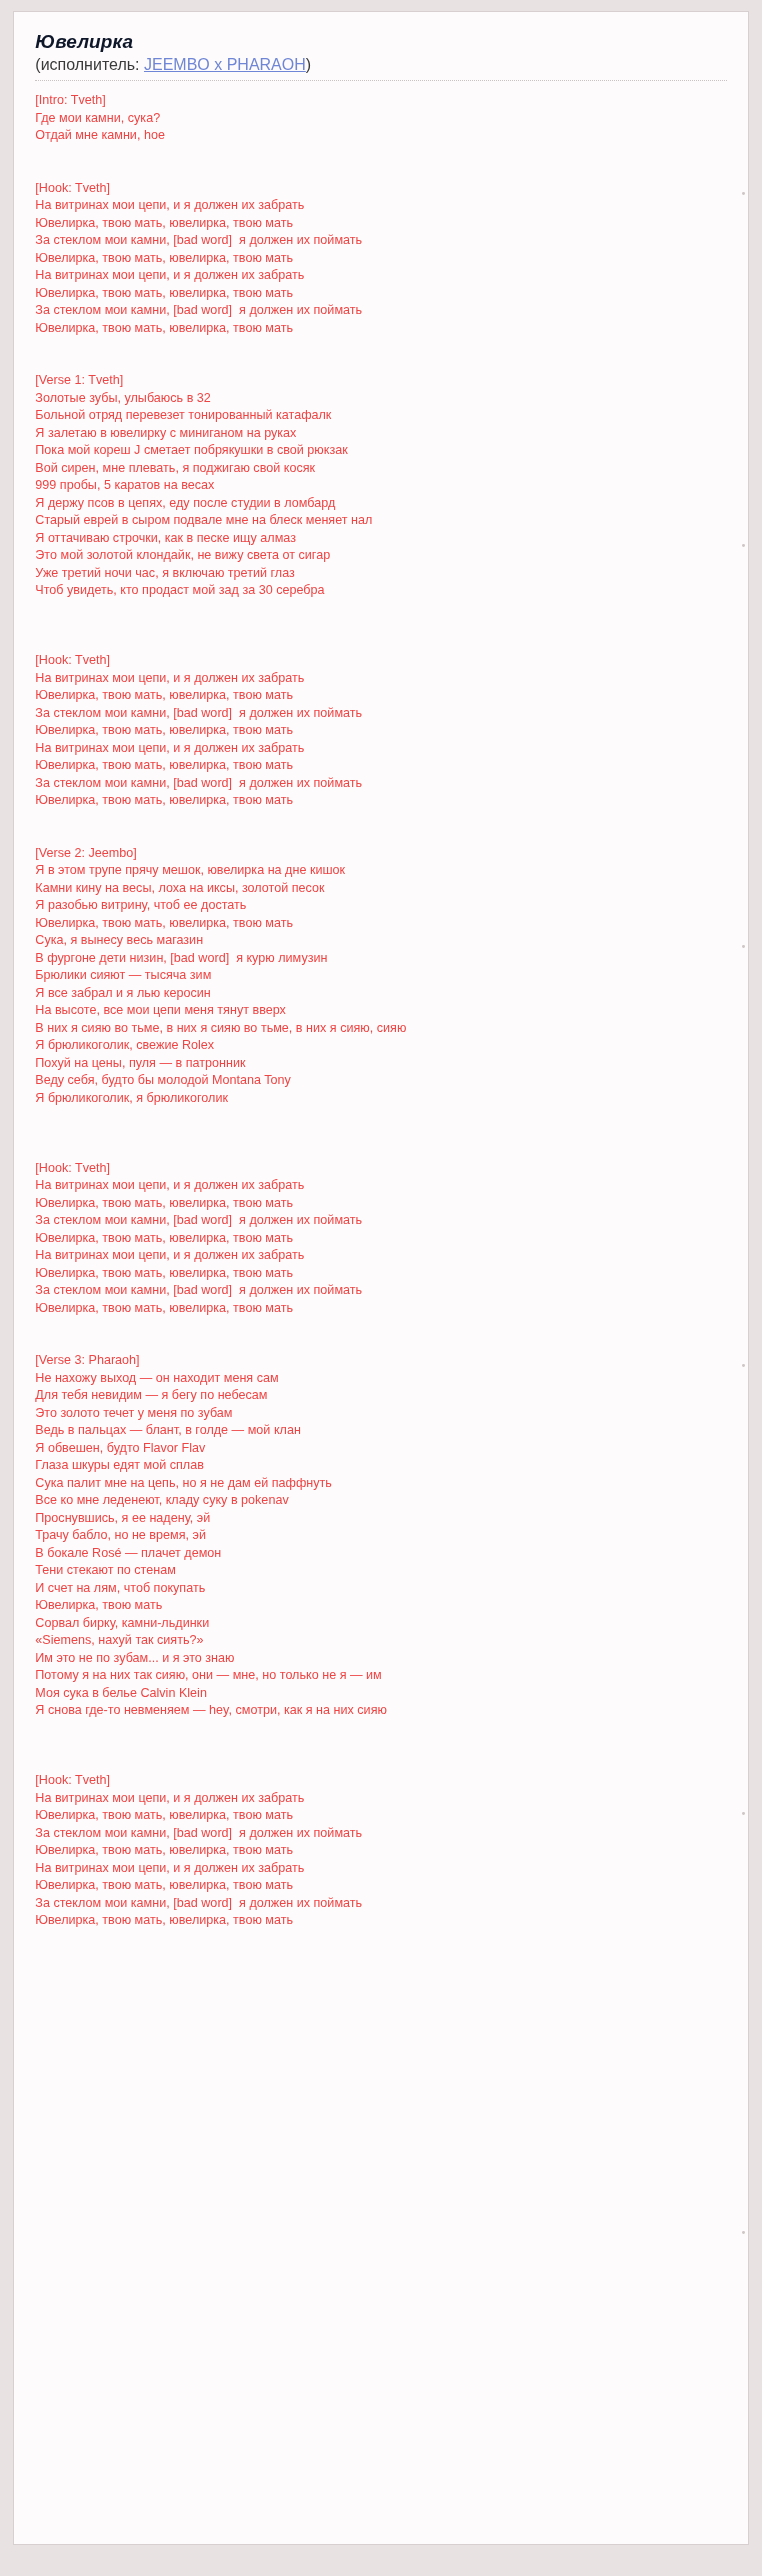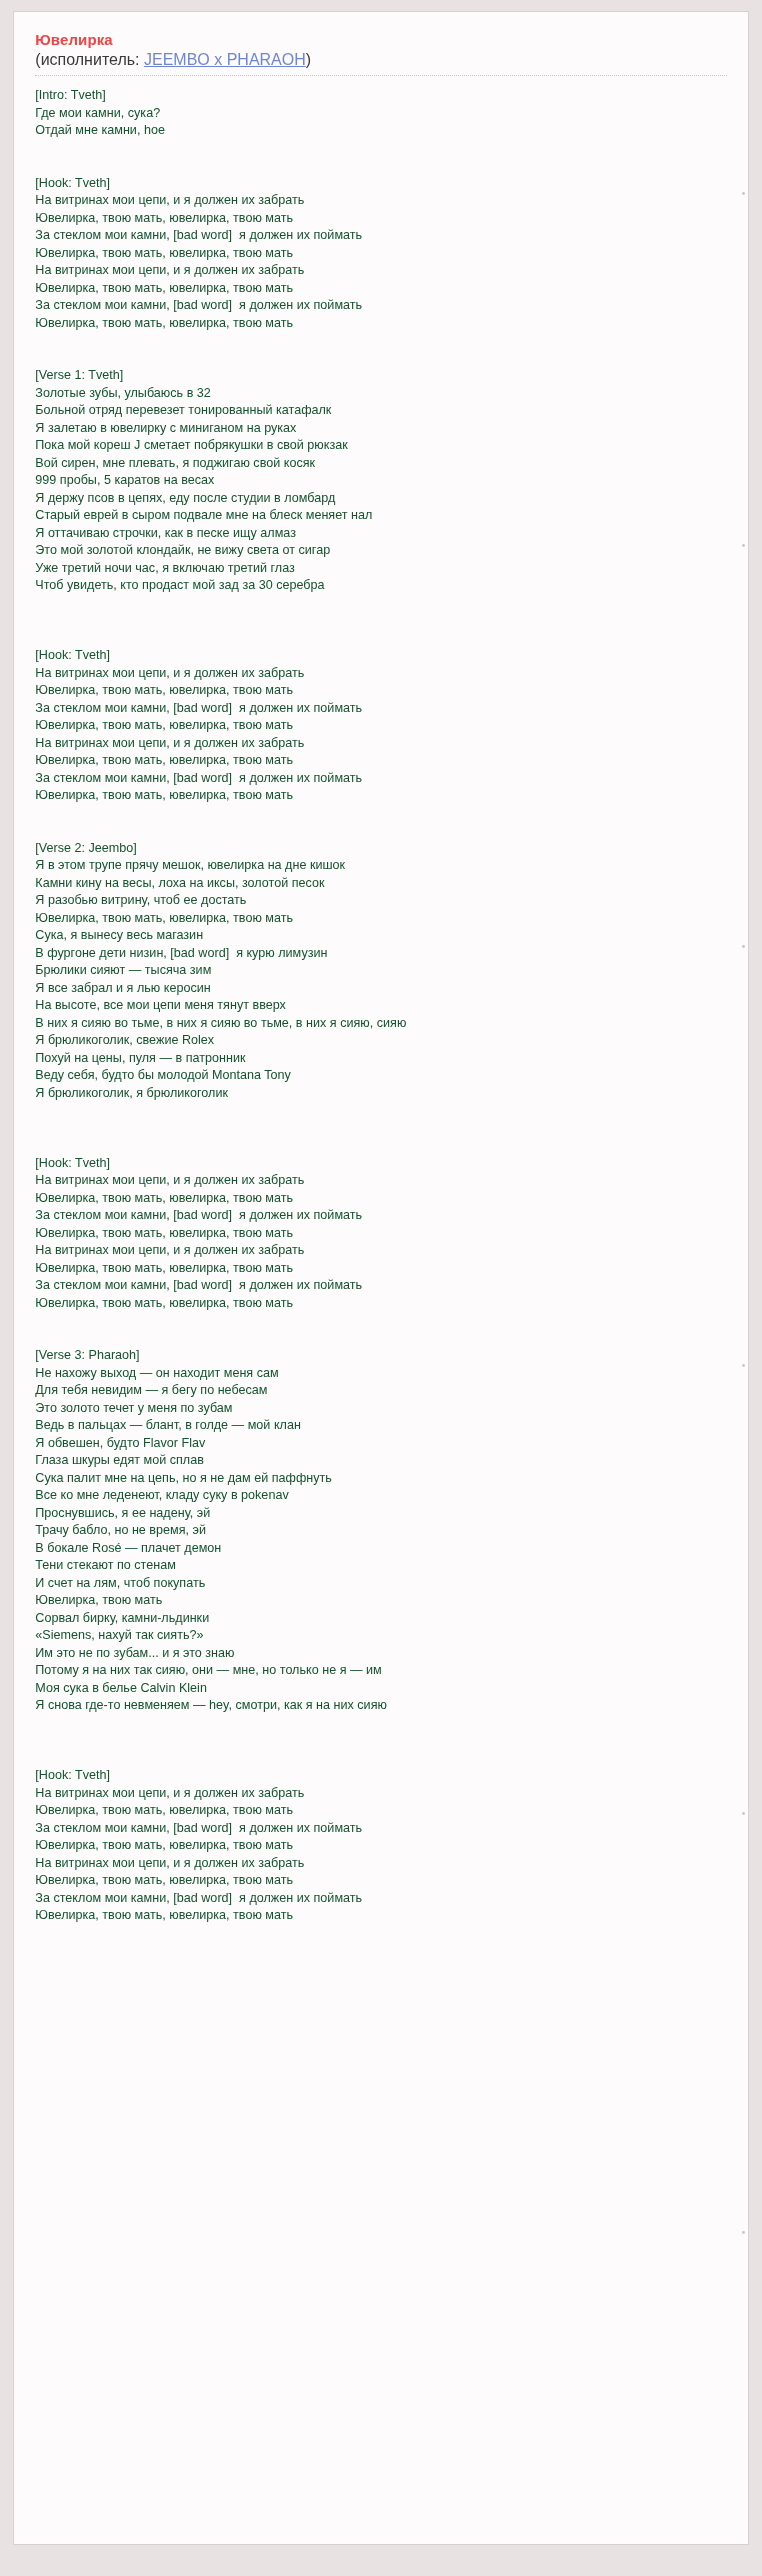--- a/index.html
+++ b/index.html
@@ -19,45 +19,46 @@
     padding: 11.4px 13.3px 19px 13.3px;
   }
   .sheet {
     background: #fdfbfb;
     border: 1px solid #d8d0d0;
     box-sizing: border-box;
     padding: 15.2px 21px 25px 21px;
     min-height: 2534px;
   }
   .song-title {
-    font-size: 15px;
+    font-size: 19px;
     font-weight: bold;
-    color: #ef4444;
+    color: #0f172a;
     margin: 3.8px 0 2.9px 0;
     letter-spacing: 0.1px;
+    font-style: italic;
   }
   .artist-line {
     font-size: 16px;
     color: #3a3a3a;
     margin: 0 0 3.8px 0;
   }
   .artist-link {
     color: #6f86d6;
     text-decoration: underline;
     cursor: pointer;
   }
   .divider {
     border: 0;
     border-top: 1px dotted #c9c2c2;
     margin: 5.7px 0 11.4px 0;
   }
   .lyrics {
     font-size: 12.6px;
     line-height: 17.5px;
-    color: #14532d;
+    color: #ef4444;
     white-space: pre-wrap;
     word-wrap: break-word;
   }
   .page-wrap {
     position: relative;
   }
   .edge-mark {
     position: absolute;
     right: 3.8px;
     width: 2.9px;

